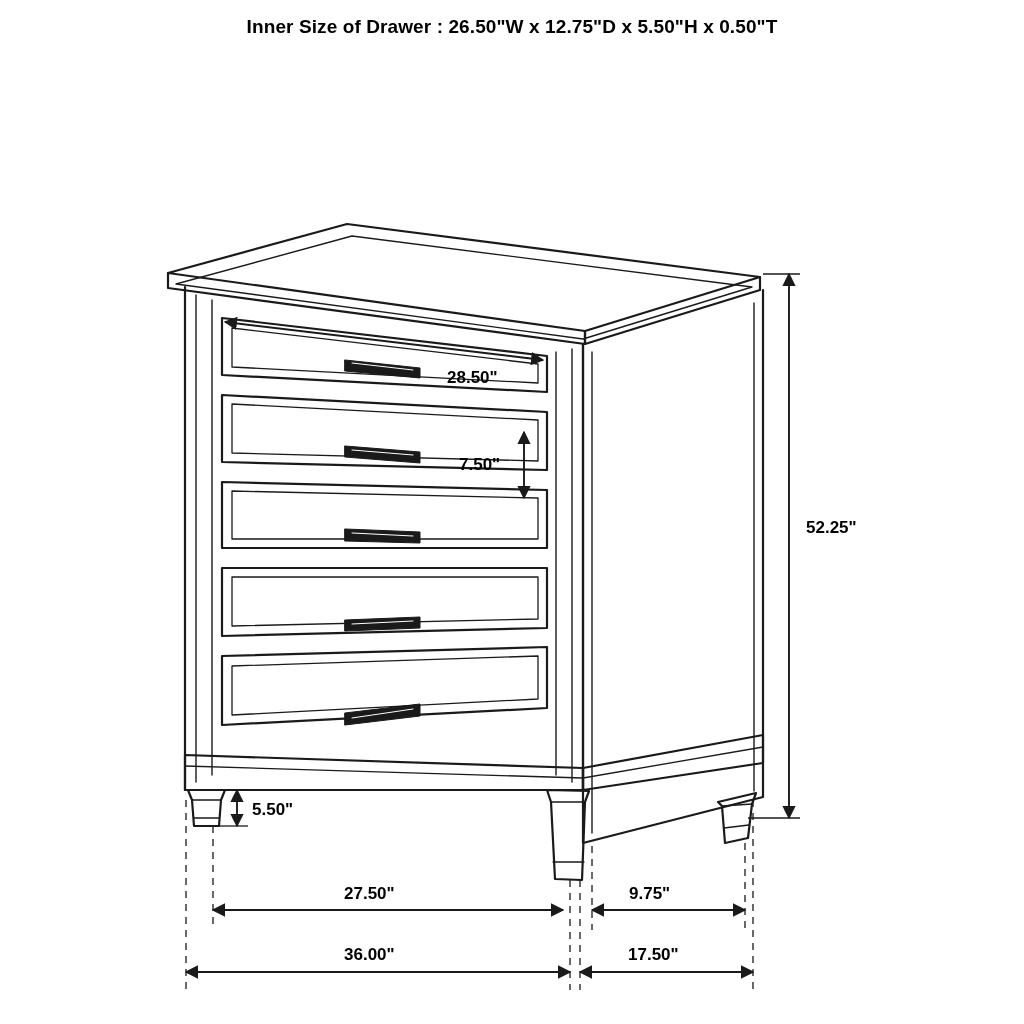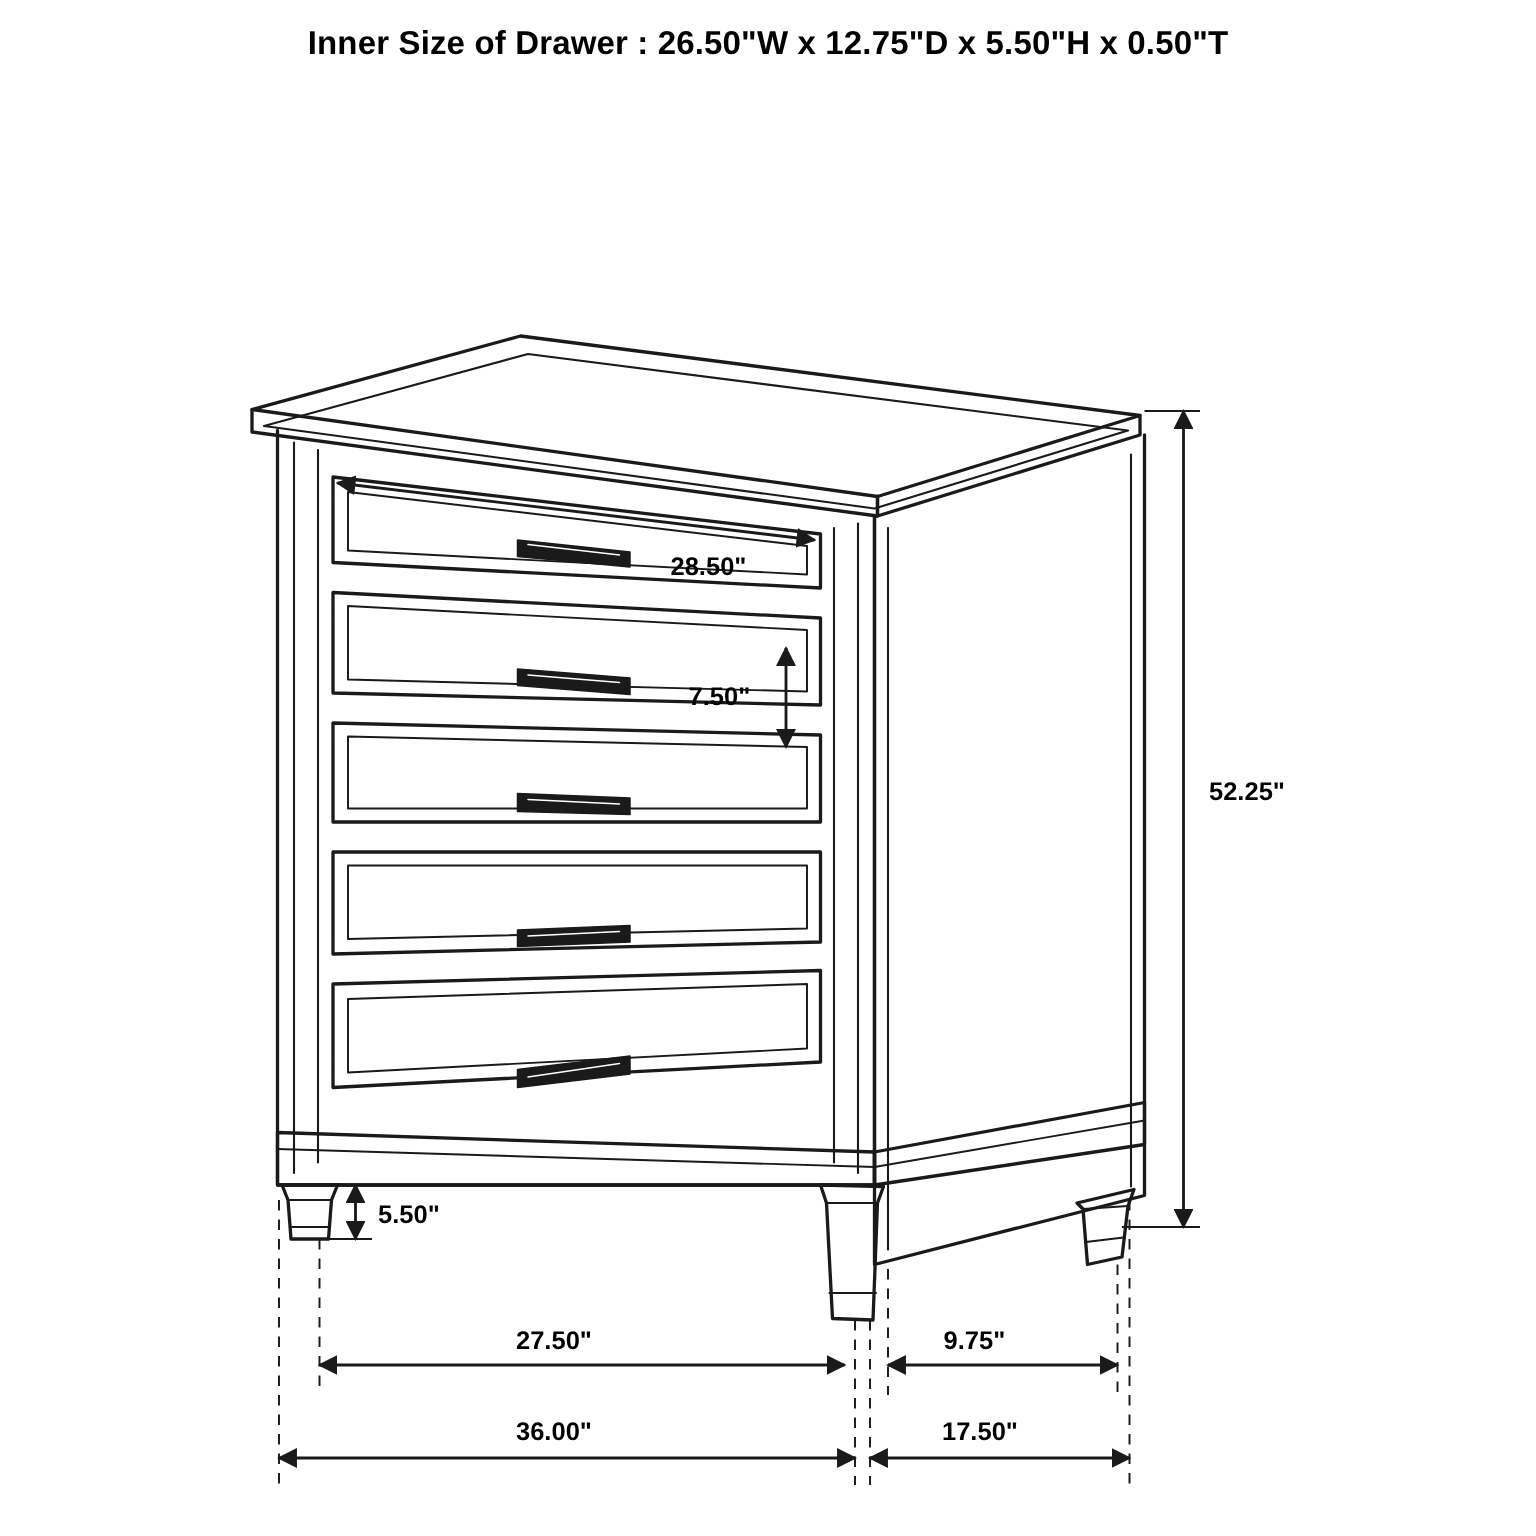--- a/index.html
+++ b/index.html
@@ -19,21 +19,21 @@
     position: relative;
     width: 1024px;
     height: 1024px;
   }
   #title {
     position: absolute;
     top: 16px;
     left: 0;
     width: 1024px;
     text-align: center;
-    font-size: 22px;
+    font-size: 19px;
     font-weight: bold;
     letter-spacing: 0.1px;
   }
   svg#drawing {
     position: absolute;
     top: 0;
     left: 0;
     width: 1024px;
     height: 1024px;
   }

